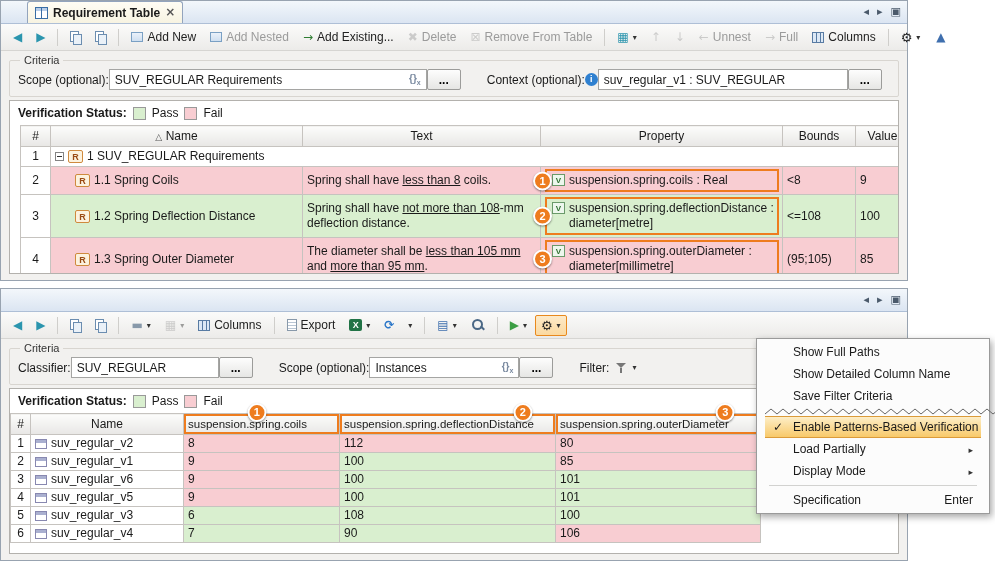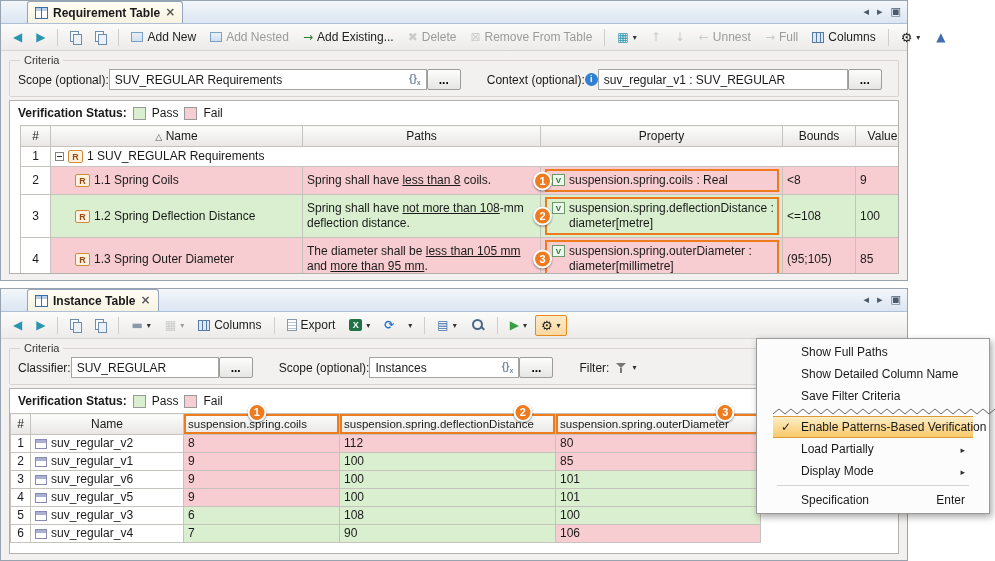--- a/index.html
+++ b/index.html
@@ -113,21 +113,21 @@
   .prop-box { position:relative; border:2px solid #ee7c1e; padding:2px 3px 2px 5px; display:flex; align-items:flex-start; gap:4px; min-height:19px; }
   .badge { width:19px; height:19px; border-radius:50%; background:#ee7c1e; border:2px solid #fff; color:#fff; font-weight:bold; font-size:11px; line-height:15px; text-align:center; box-shadow:0 1px 2px rgba(0,0,0,.45); display:inline-block; }
   .badge.bp { position:absolute; left:-14px; top:50%; transform:translateY(-50%); z-index:5; }
   .th-prop { position:relative; box-shadow:inset 0 0 0 2px #ee7c1e; text-align:left; font-size:11.5px; white-space:nowrap; overflow:visible; }
   .th-prop .badge { position:absolute; top:-11px; transform:translateX(-50%); z-index:6; }
   .b1 { left:47%; } .b2 { left:85%; } .b3 { left:83%; }
   #inst-table td { height:18px; }
   #inst-table td.cell-val { text-align:left; }
 
   
-  .menu { position:absolute; left:756px; top:338px; width:234px; background:#fcfcfc; border:1px solid #9a9a9a; box-shadow:2px 3px 7px rgba(0,0,0,.35); padding:2px 16px; z-index:50; }
+  .menu { position:absolute; left:756px; top:338px; width:234px; background:#fcfcfc; border:1px solid #9a9a9a; box-shadow:2px 3px 7px rgba(0,0,0,.35); padding:2px 8px; z-index:50; }
   .mi { display:flex; align-items:center; height:22px; padding:0 8px 0 28px; position:relative; white-space:nowrap; }
   .mi .g-check { position:absolute; left:8px; }
   .mi .mi-right { margin-left:auto; }
   .mi.hl { background:linear-gradient(#fdeec7,#f8c96a); border-top:1px solid #db9b3a; border-bottom:1px solid #db9b3a; }
   .menu-sep { height:1px; background:#d2d2d0; margin:3px 4px; }
   .zigzag { display:block; margin:0; }
 </style>
 </head>
 <body>
 
@@ -247,21 +247,21 @@
           <col style="width:238px">
           <col style="width:242px">
           <col style="width:73px">
           <col style="width:54px">
           <col style="width:63px">
         </colgroup>
       <tbody>
           <tr>
         <th>#</th>
         <th><span class="ico g-sort"></span> <span>Name</span></th>
-        <th>Paths</th>
+        <th>Text</th>
         <th>Property</th>
         <th>Bounds</th>
         <th>Value</th>
         <th>Margin</th>
       </tr>
       <tr class="row-r1">
         <td class="cell-num">1</td>
         <td class="cell-name" colspan="6">
           <span class="nm">
                 <span class="expander"></span>
@@ -330,25 +330,20 @@
         <td class="tint">85</td>
         <td class="tint">-10</td>
       </tr>
     </tbody>
       </table>
   </div>
 </section>
 
 <section class="panel" id="inst-panel">
   <div class="tabbar">
-    <div class="tab">
-      <span class="ico-table"></span>
-      <span>Instance Table</span>
-      <span class="ico g-close"></span>
-    </div>
     <div class="tabnav">
       <span class="g-left"></span>
       <span class="g-right"></span>
       <span class="g-max"></span>
     </div>
   </div>
 
   <div class="toolbar">
     <span class="tbtn">
         <span class="ico g-back teal"></span>

